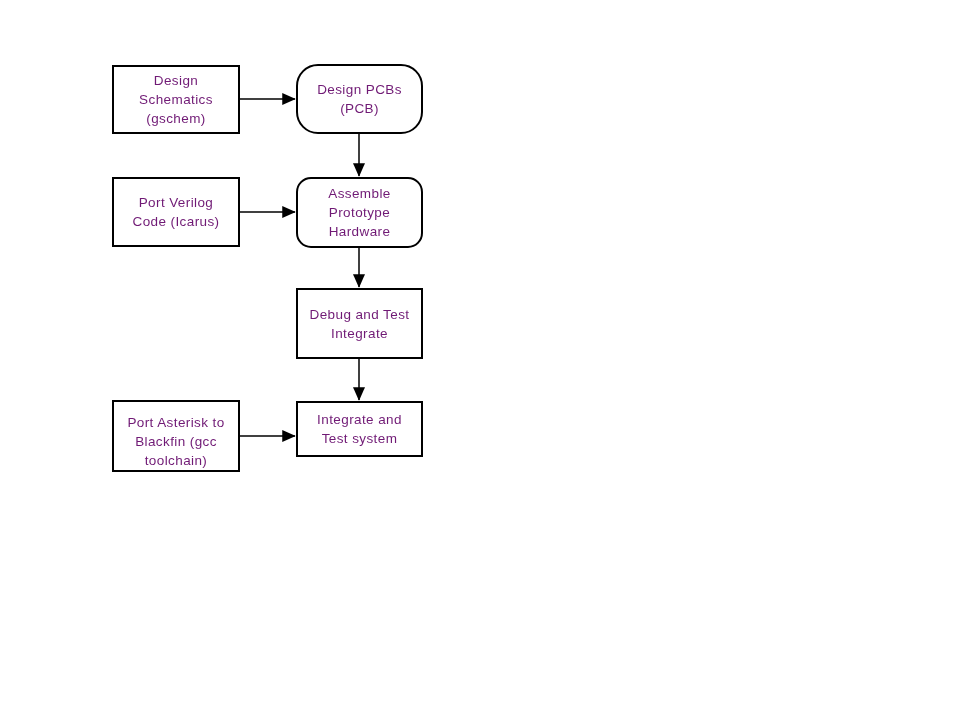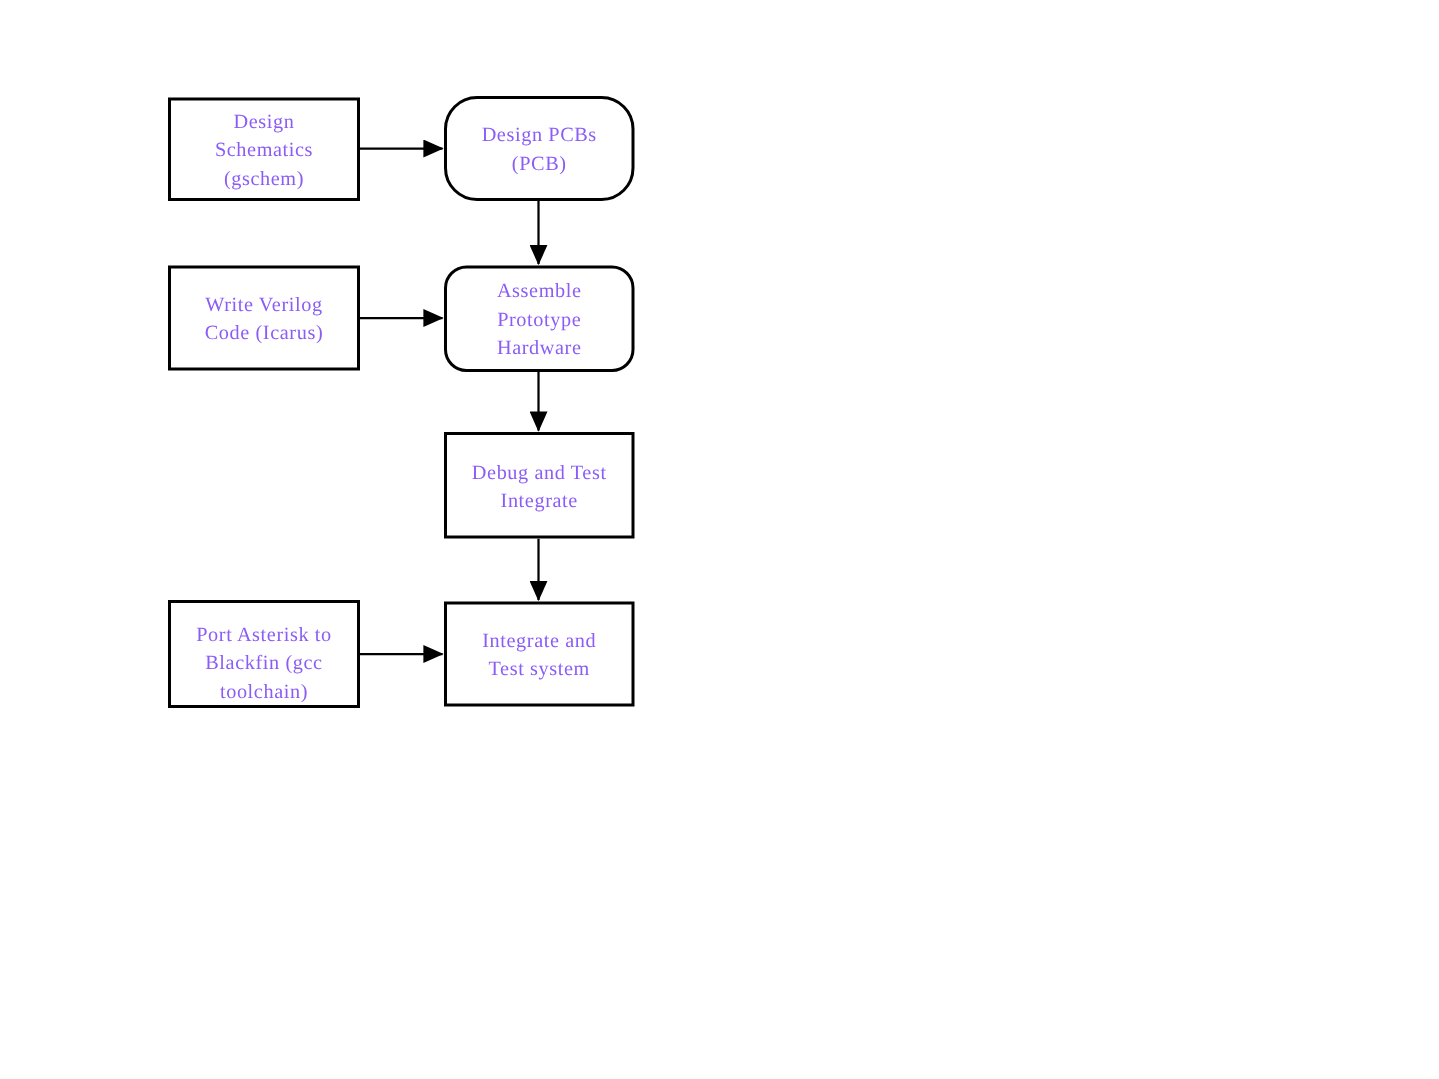--- a/index.html
+++ b/index.html
@@ -5,22 +5,22 @@
   html, body {
     margin: 0;
     padding: 0;
     background: #ffffff;
   }
   .canvas {
     position: relative;
     width: 959px;
     height: 719px;
     background: #ffffff;
-    font-family: Liberation Serif, serif;
-    color: #8b5cf6;
+    font-family: Liberation Sans, sans-serif;
+    color: #701a75;
     overflow: hidden;
   }
   .arrows {
     position: absolute;
     left: 0;
     top: 0;
     width: 959px;
     height: 719px;
     pointer-events: none;
   }
@@ -40,21 +40,21 @@
     line-height: 19px;
     letter-spacing: 0.4px;
   }
   
   #n-design-schematics { left:112px; top:65px;  width:128px; height:69px; }
   #n-design-pcbs       { left:296px; top:64px;  width:127px; height:70px;border-radius:22px; }
   #n-write-verilog     { left:112px; top:177px; width:128px; height:70px; }
   #n-assemble-proto    { left:296px; top:177px; width:127px; height:71px;border-radius:15px; }
   #n-debug-test        { left:296px; top:288px; width:127px; height:71px; }
   #n-port-asterisk     { left:112px; top:400px; width:128px; height:72px;align-items:flex-end; }
-  #n-integrate-test    { left:296px; top:401px; width:127px; height:70px; }
+  #n-integrate-test    { left:296px; top:401px; width:127px; height:56px; }
 </style>
 </head>
 <body>
 
 <div class="canvas">
 
   <svg class="arrows" width="959" height="719" viewBox="0 0 959 719" xmlns="http://www.w3.org/2000/svg">
     <defs>
       <marker id="arrowhead" markerWidth="9" markerHeight="8" refX="8.5" refY="4" orient="auto">
         <path d="M0,0 L9,4 L0,8 z" fill="#000000"></path>
@@ -73,21 +73,21 @@
 Schematics
 (gschem)</span>
   </div>
 
   <div class="node" id="n-design-pcbs">
     <span class="label">Design PCBs
 (PCB)</span>
   </div>
 
   <div class="node" id="n-write-verilog">
-    <span class="label">Write Verilog
+    <span class="label">Port Verilog
 Code (Icarus)</span>
   </div>
 
   <div class="node" id="n-assemble-proto">
     <span class="label">Assemble
 Prototype
 Hardware</span>
   </div>
 
   <div class="node" id="n-debug-test">

